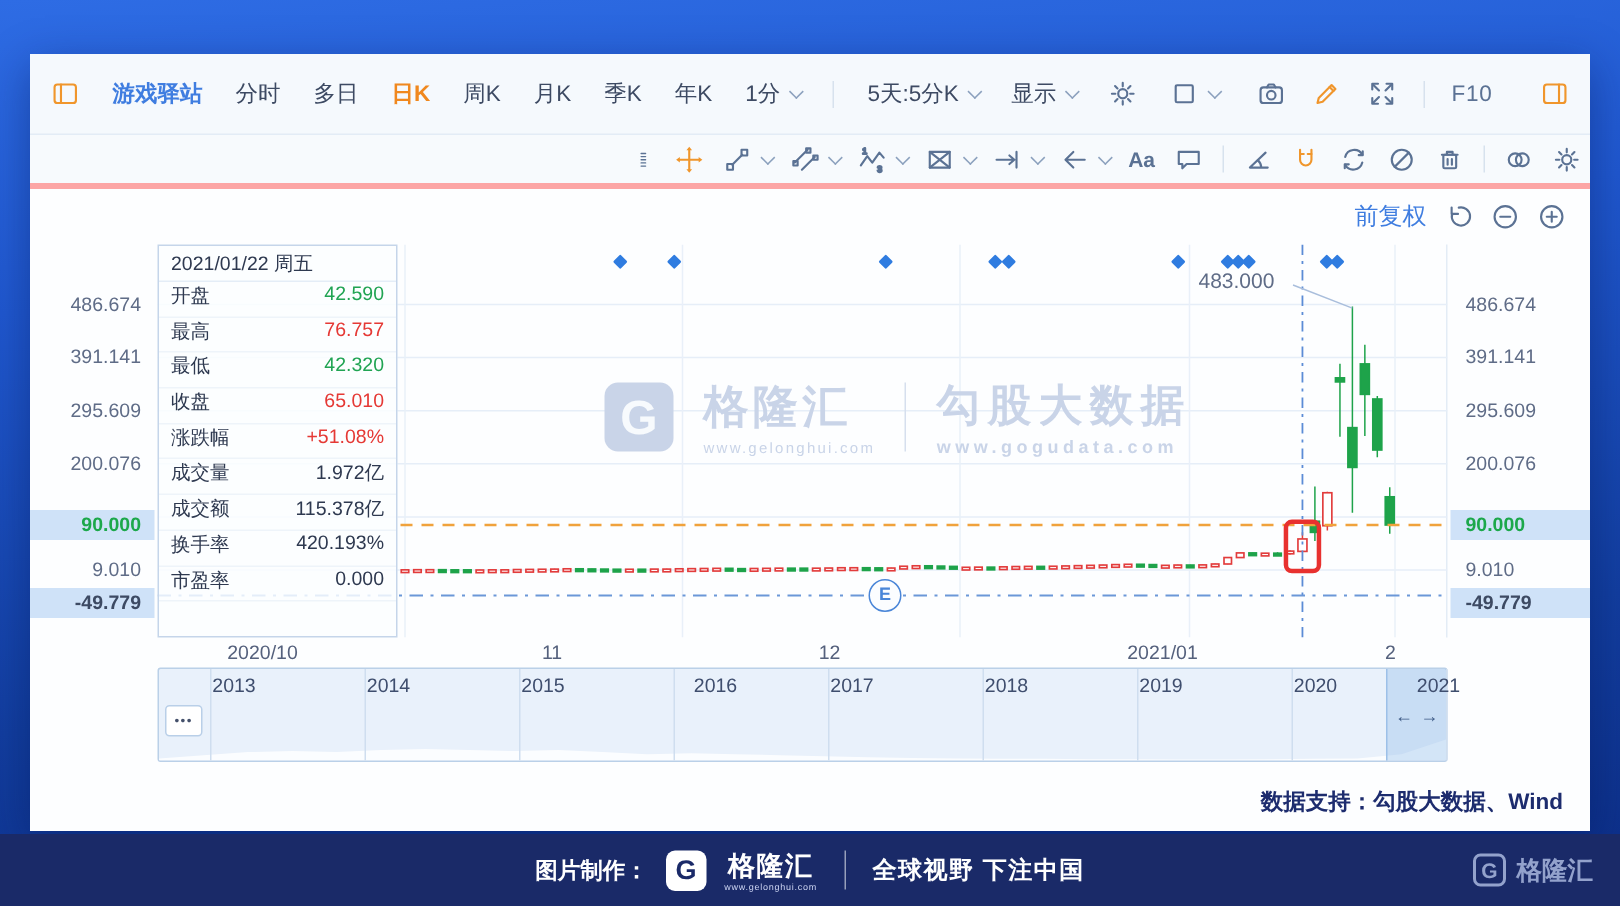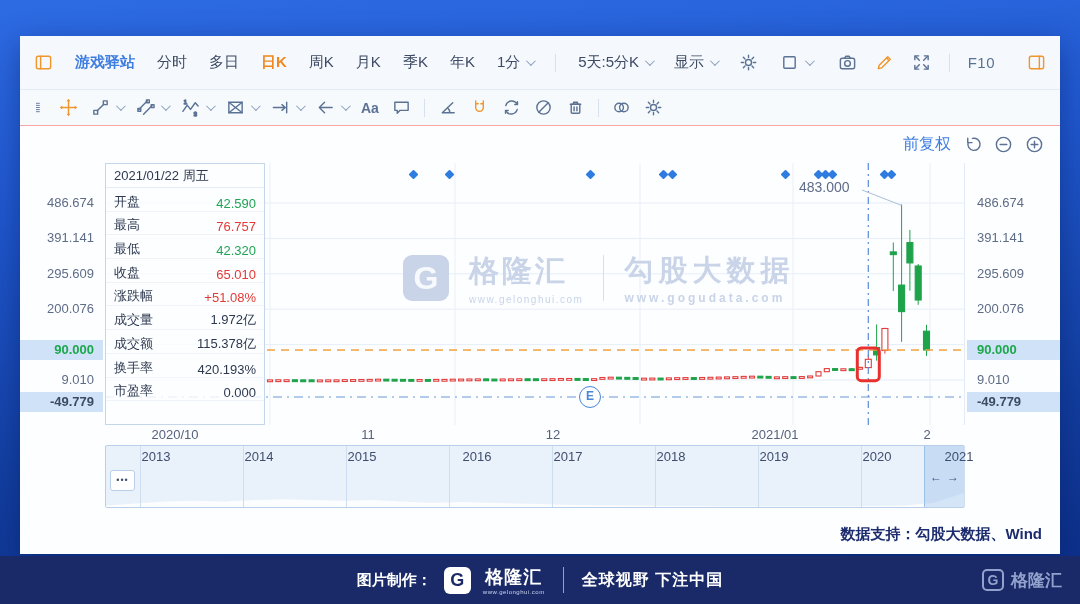--- a/index.html
+++ b/index.html
@@ -9,21 +9,21 @@
     background:linear-gradient(175deg,#2e6ce4 0%,#2058cf 30%,#123e9f 70%,#0c2d85 100%);
     position:relative; color:#3d4a63;
   }
   .card { position:absolute; left:20px; top:36px; width:1040px; height:518px;
     background:#fdfeff; border-radius:0; box-shadow:0 8px 28px rgba(3,20,80,.4); overflow:hidden; }
 
   
   .tb-top { position:absolute; left:0; top:0; width:100%; height:54px; background:#f5f9fd;
     border-bottom:1px solid #e3ecf6; display:flex; align-items:center; padding:0 14px; gap:22px; font-size:15px; }
   .tb-draw { position:absolute; left:0; top:54px; width:100%; height:36px; background:#f7fafd;
-    border-bottom:1px solid #fca5a5; display:flex; align-items:center; padding:0 14px; gap:13px; }
+    border-bottom:4px solid #fca5a5; display:flex; align-items:center; padding:0 6px; gap:13px;justify-content:flex-end; }
   .tab { color:#3d4a63; cursor:pointer; white-space:nowrap; }
   .tab.stock { color:#3f7de0; font-weight:bold; }
   .tab.active { color:#f0881e; font-weight:bold; }
   .withchev { display:flex; align-items:center; }
   .chev { width:7px; height:7px; border-right:1.6px solid #8ba0bd; border-bottom:1.6px solid #8ba0bd;
     transform:rotate(45deg) translateY(-2px); margin-left:6px; display:inline-block; }
   .vsep { width:1px; height:18px; background:#d7e2ee; }
   .ic { width:19px; height:19px; display:block; }
   .ic * { fill:none; stroke:#5b7294; stroke-width:1.5; stroke-linecap:round; stroke-linejoin:round; }
   .ic.o * { stroke:#f0962c; }
@@ -62,21 +62,21 @@
   .wm-col { display:flex; flex-direction:column; }
   .wm-brand { font-size:30px; font-weight:bold; letter-spacing:3px; }
   .wm-url { font-size:10px; letter-spacing:1.5px; margin-top:2px; }
   .wm-sep { width:1px; height:46px; background:#d6dfee; }
   .wm-prod { font-size:29px; font-weight:bold; letter-spacing:5px; }
   .wm-produrl { font-size:12px; font-weight:bold; letter-spacing:3px; }
 
   .tooltip { position:absolute; left:0; top:0; width:160px; height:262px; background:rgba(252,254,255,.84);
     border:1px solid #c5d5ea; font-size:13px; color:#2e3950; }
   .tt-title { height:24px; line-height:24px; padding:0 8px; border-bottom:1px solid #e4edf7; }
-  .tt-row { height:23.7px; display:flex; align-items:flex-end; justify-content:space-between; padding:0 8px;
+  .tt-row { height:23.7px; display:flex; align-items:flex-start; justify-content:space-between; padding:0 8px;
     border-bottom:1px solid #eef4fa; }
   .tt-row .v.red { color:#e53935; } .tt-row .v.green { color:#21a453; } .tt-row .v.dark { color:#2e3950; }
 
   .xaxis { position:absolute; left:85px; top:391px; width:860px; height:17px; font-size:13px; color:#55617d; }
   .xlab { position:absolute; transform:translateX(-50%); white-space:nowrap; }
   .xlab.hl { background:#cfe0f5; padding:0 5px; border-radius:2px; color:#3d4a63; }
 
   .nav { position:absolute; left:85px; top:409px; width:860px; height:63px; background:#e9f1fb;
     border:1px solid #bad0e8; border-radius:2px; font-size:13px; color:#3f4e6e; }
   .nav-year { position:absolute; top:3px; transform:translateX(-50%); }

